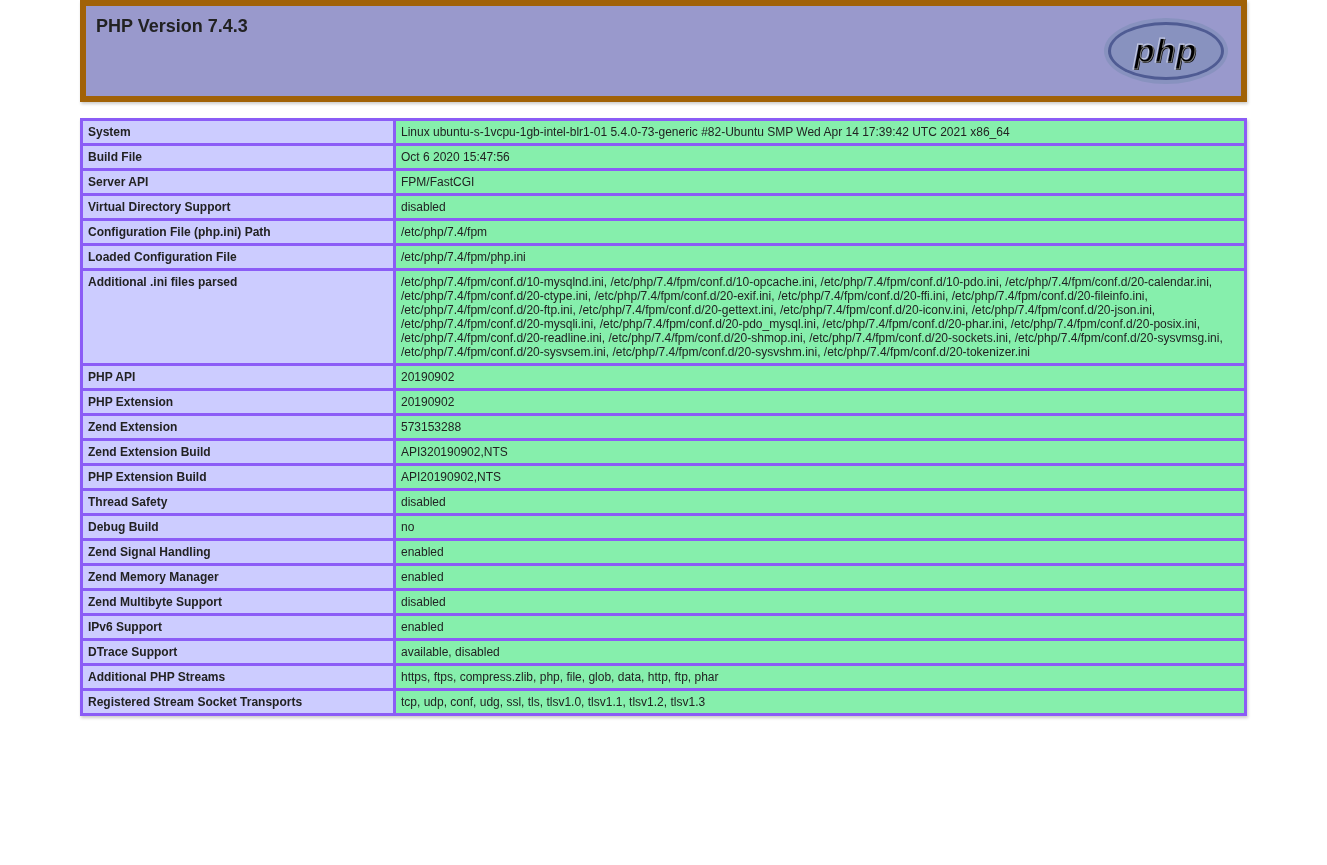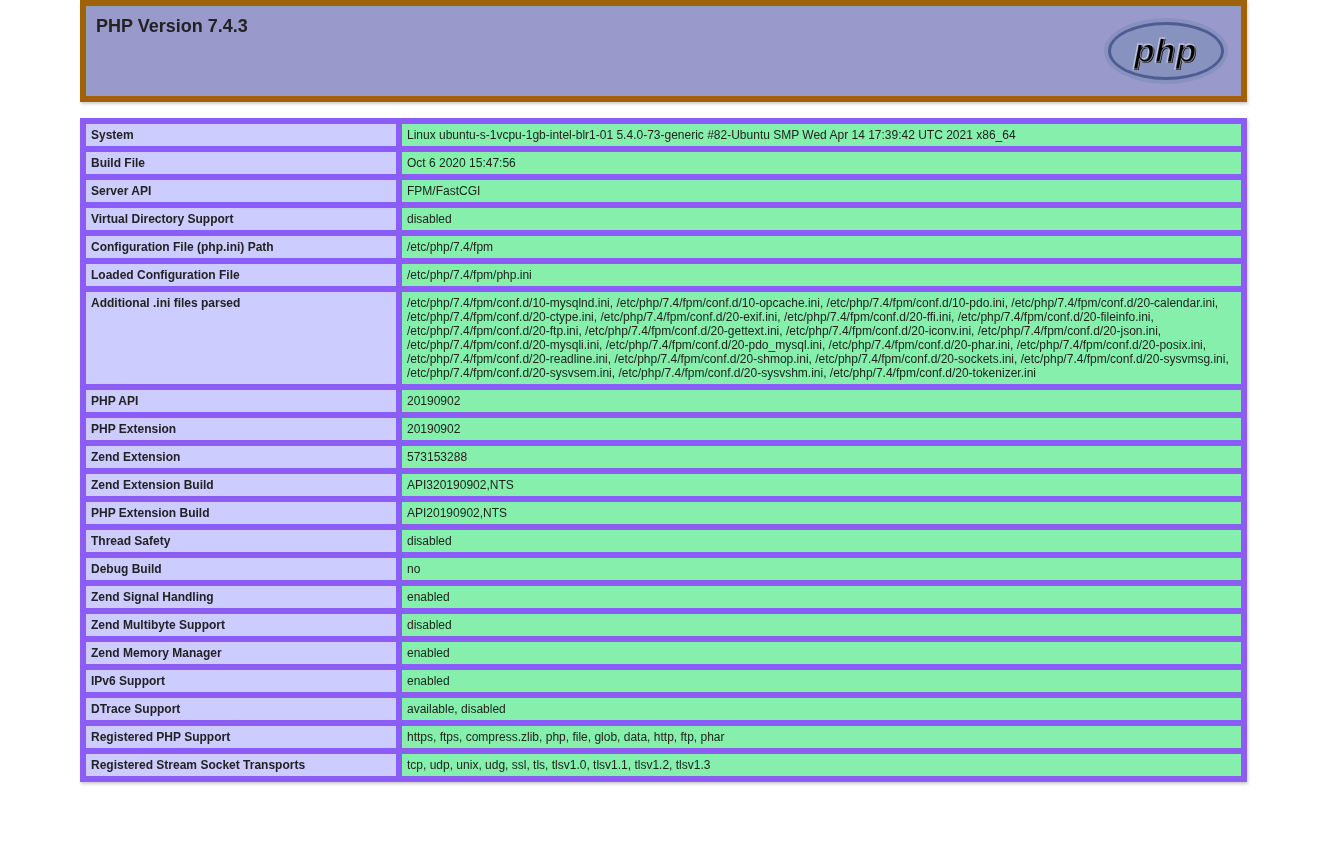--- a/index.html
+++ b/index.html
@@ -15,21 +15,21 @@
       text-align: left;
     }
     table {
       border-collapse: collapse;
       border: 0;
       width: 100%;
       box-shadow: 1px 2px 3px #ccc;
       margin-bottom: 1em;
     }
     td, th {
-      border: 6px solid #8b5cf6;
+      border: 3px solid #8b5cf6;
       font-size: 75%;
       vertical-align: baseline;
       padding: 4px 5px;
     }
     td.e {
       background-color: #ccf;
       width: 300px;
       font-weight: bold;
     }
     td.v {
@@ -146,38 +146,38 @@
         </tr>
         <tr>
           <td class="e">Debug Build</td>
           <td class="v">no</td>
         </tr>
         <tr>
           <td class="e">Zend Signal Handling</td>
           <td class="v">enabled</td>
         </tr>
         <tr>
+          <td class="e">Zend Memory Manager</td>
+          <td class="v">enabled</td>
+        </tr>
+        <tr>
           <td class="e">Zend Multibyte Support</td>
           <td class="v">disabled</td>
-        </tr>
-        <tr>
-          <td class="e">Zend Memory Manager</td>
-          <td class="v">enabled</td>
         </tr>
         <tr>
           <td class="e">IPv6 Support</td>
           <td class="v">enabled</td>
         </tr>
         <tr>
           <td class="e">DTrace Support</td>
           <td class="v">available, disabled</td>
         </tr>
         <tr>
-          <td class="e">Registered PHP Support</td>
+          <td class="e">Additional PHP Streams</td>
           <td class="v">https, ftps, compress.zlib, php, file, glob, data, http, ftp, phar</td>
         </tr>
         <tr>
           <td class="e">Registered Stream Socket Transports</td>
-          <td class="v">tcp, udp, unix, udg, ssl, tls, tlsv1.0, tlsv1.1, tlsv1.2, tlsv1.3</td>
+          <td class="v">tcp, udp, conf, udg, ssl, tls, tlsv1.0, tlsv1.1, tlsv1.2, tlsv1.3</td>
         </tr>
       </tbody>
   </table>
 </div>
 
 </body></html>

